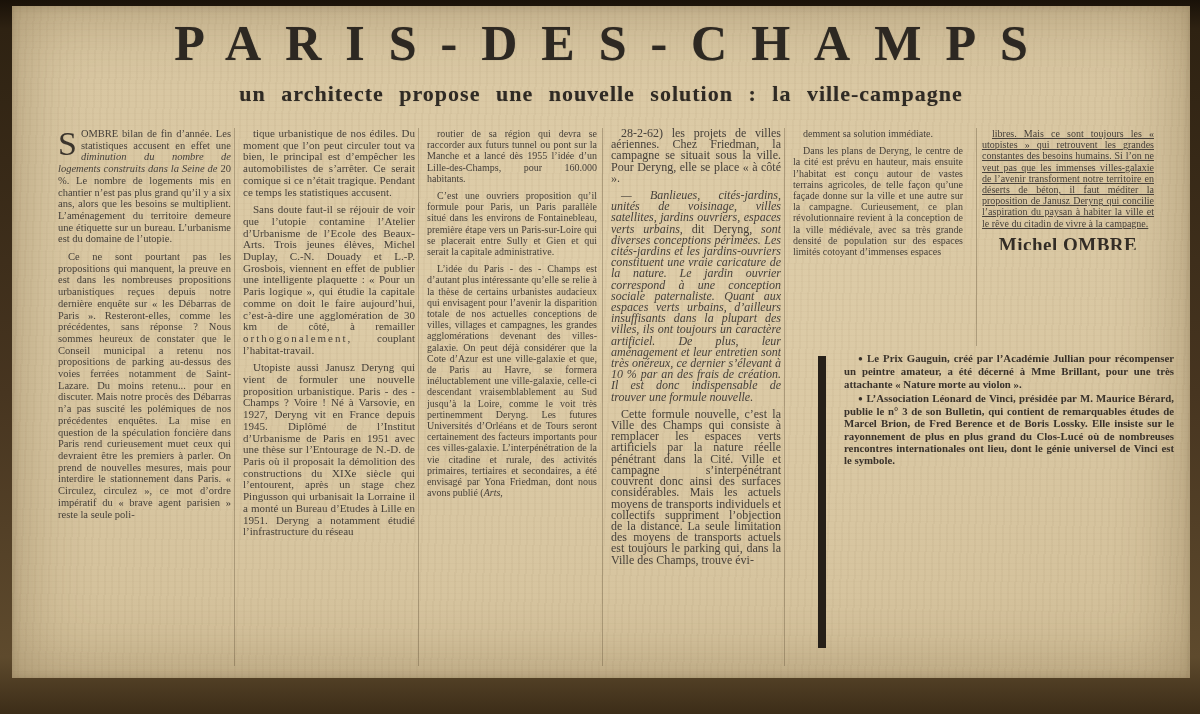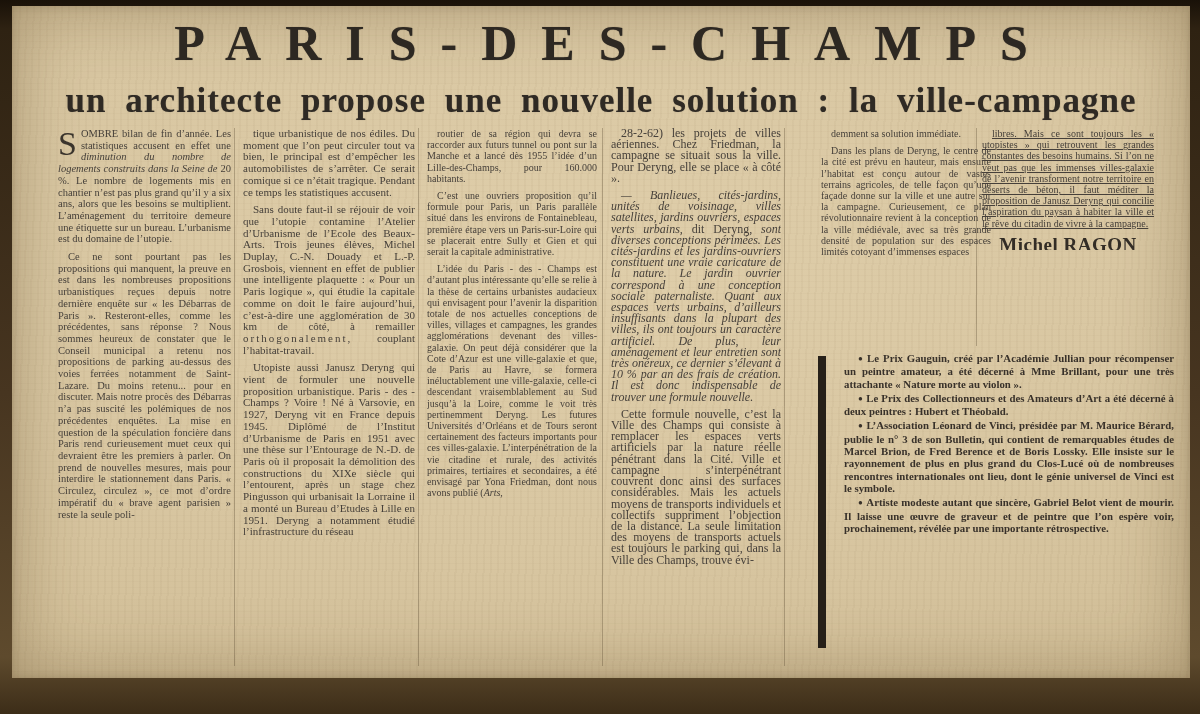--- a/index.html
+++ b/index.html
@@ -23,33 +23,33 @@
       repeating-linear-gradient(0deg, rgba(115,90,55,.03) 0 1px, rgba(0,0,0,0) 1px 6px);
   }
   h1.title{
     position:absolute;left:0;right:0;top:12px;margin:0;text-align:center;
     font-family:"Liberation Serif",serif;font-weight:700;font-size:50px;line-height:1;
     letter-spacing:24px;padding-left:24px;color:var(--head-ink);
     text-shadow:0 0 1px rgba(45,40,34,.45);
   }
   h2.subtitle{
     position:absolute;left:0;right:0;top:76px;margin:0;text-align:center;
-    font-family:"Liberation Serif",serif;font-weight:700;font-size:35px;line-height:1.1;
+    font-family:"Liberation Serif",serif;font-weight:700;font-size:22px;line-height:1.1;
     letter-spacing:1px;word-spacing:9px;color:#2f2a24;
     text-shadow:0 0 1px rgba(47,42,36,.35);
   }
   .columns{position:absolute;inset:0;}
   .col{position:absolute;top:122px;color:var(--ink);overflow:hidden;max-height:545px;}
   .col p{margin:0 0 6px;text-align:justify;text-indent:10px;}
   .col p.first{text-indent:0;}
   .col1{left:46px;width:173px;font-size:10.5px;line-height:11.7px;}
   .col2{left:231px;width:172px;font-size:11px;line-height:11.7px;}
   .col3{left:415px;width:170px;font-size:10px;line-height:11.2px;}
   .col4{left:599px;width:170px;font-size:12px;line-height:11.2px;}
-  .col5{left:781px;width:170px;font-size:10px;line-height:11.2px;max-height:226px;margin-left:28px;}
+  .col5{left:781px;width:170px;font-size:10px;line-height:11.2px;max-height:226px;}
   .col6{left:970px;width:172px;font-size:10px;line-height:11.2px;text-decoration:underline;}
   .dropcap{float:left;font-size:34px;line-height:30px;padding:1px 4px 0 0;color:#3a342c;}
   .i{font-style:italic;font-family:Liberation Serif, serif;}
   .sp{letter-spacing:2px;margin-top:20px;}
   .signature{margin-top:10px;font-weight:700;font-size:19px;text-align:center;letter-spacing:.5px;color:#332d26;}
   .rule{position:absolute;top:122px;width:1px;background:rgba(82,66,42,.33);}
   .rule.r1{left:222px;height:538px;}
   .rule.r2{left:406px;height:538px;}
   .rule.r3{left:590px;height:538px;}
   .rule.r4{left:772px;height:538px;}
@@ -97,26 +97,24 @@
         <p><span>28-2-62) les projets de villes aériennes. Chez Friedman, la campagne se situait sous la ville. Pour Deryng, elle se place « à côté ».</span></p>
         <p><span class="i">— Banlieues, cités-jardins, unités de voisinage, villes satellites, jardins ouvriers, espaces verts urbains, </span><span>dit Deryng, </span><span class="i">sont diverses conceptions périmées. Les cités-jardins et les jardins-ouvriers constituent une vraie caricature de la nature. Le jardin ouvrier correspond à une conception sociale paternaliste. Quant aux espaces verts urbains, d’ailleurs insuffisants dans la plupart des villes, ils ont toujours un caractère artificiel. De plus, leur aménagement et leur entretien sont très onéreux, ce dernier s’élevant à 10 % par an des frais de création. Il est donc indispensable de trouver une formule nouvelle.</span></p>
         <p><span>Cette formule nouvelle, c’est la Ville des Champs qui consiste à remplacer les espaces verts artificiels par la nature réelle pénétrant dans la Cité. Ville et campagne s’interpénétrant couvrent donc ainsi des surfaces considérables. Mais les actuels moyens de transports individuels et collectifs suppriment l’objection de la distance. La seule limitation des moyens de transports actuels est toujours le parking qui, dans la Ville des Champs, trouve évi-</span></p>
       </div>
       <div class="col col5">
         <p><span>demment sa solution immédiate.</span></p>
         <p><span>Dans les plans de Deryng, le centre de la cité est prévu en hauteur, mais ensuite l’habitat est conçu autour de vastes terrains agricoles, de telle façon qu’une façade donne sur la ville et une autre sur la campagne. Curieusement, ce plan révolutionnaire revient à la conception de la ville médiévale, avec sa très grande densité de population sur des espaces limités cotoyant d’immenses espaces</span></p>
       </div>
       <div class="col col6">
         <p><span>libres. Mais ce sont toujours les « utopistes » qui retrouvent les grandes constantes des besoins humains. Si l’on ne veut pas que les immenses villes-galaxie de l’avenir transforment notre territoire en déserts de béton, il faut méditer la proposition de Janusz Deryng qui concilie l’aspiration du paysan à habiter la ville et le rêve du citadin de vivre à la campagne.</span></p>
-        <div class="signature">Michel RAGON</div>
+        <div class="signature">Michel OMBRE</div>
       </div>
     </div>
 
   <div class="notes">
     <div class="notes-bar"></div>
     <div class="notes-list">
         <p><span class="bullet">●</span>Le Prix Gauguin, créé par l’Académie Jullian pour récompenser un peintre amateur, a été décerné à Mme Brillant, pour une très attachante « Nature morte au violon ».</p>
-        <p><span class="bullet">●</span>Le Prix des Collectionneurs et des Amateurs d’Art a été décerné à deux peintres : Hubert et Théobald.</p>
         <p><span class="bullet">●</span>L’Association Léonard de Vinci, présidée par M. Maurice Bérard, publie le n° 3 de son Bulletin, qui contient de remarquables études de Marcel Brion, de Fred Berence et de Boris Lossky. Elle insiste sur le rayonnement de plus en plus grand du Clos-Lucé où de nombreuses rencontres internationales ont lieu, dont le génie universel de Vinci est le symbole.</p>
-        <p><span class="bullet">●</span>Artiste modeste autant que sincère, Gabriel Belot vient de mourir. Il laisse une œuvre de graveur et de peintre que l’on espère voir, prochainement, révélée par une importante rétrospective.</p>
       </div>
   </div>
 </div>
 
 </body></html>

